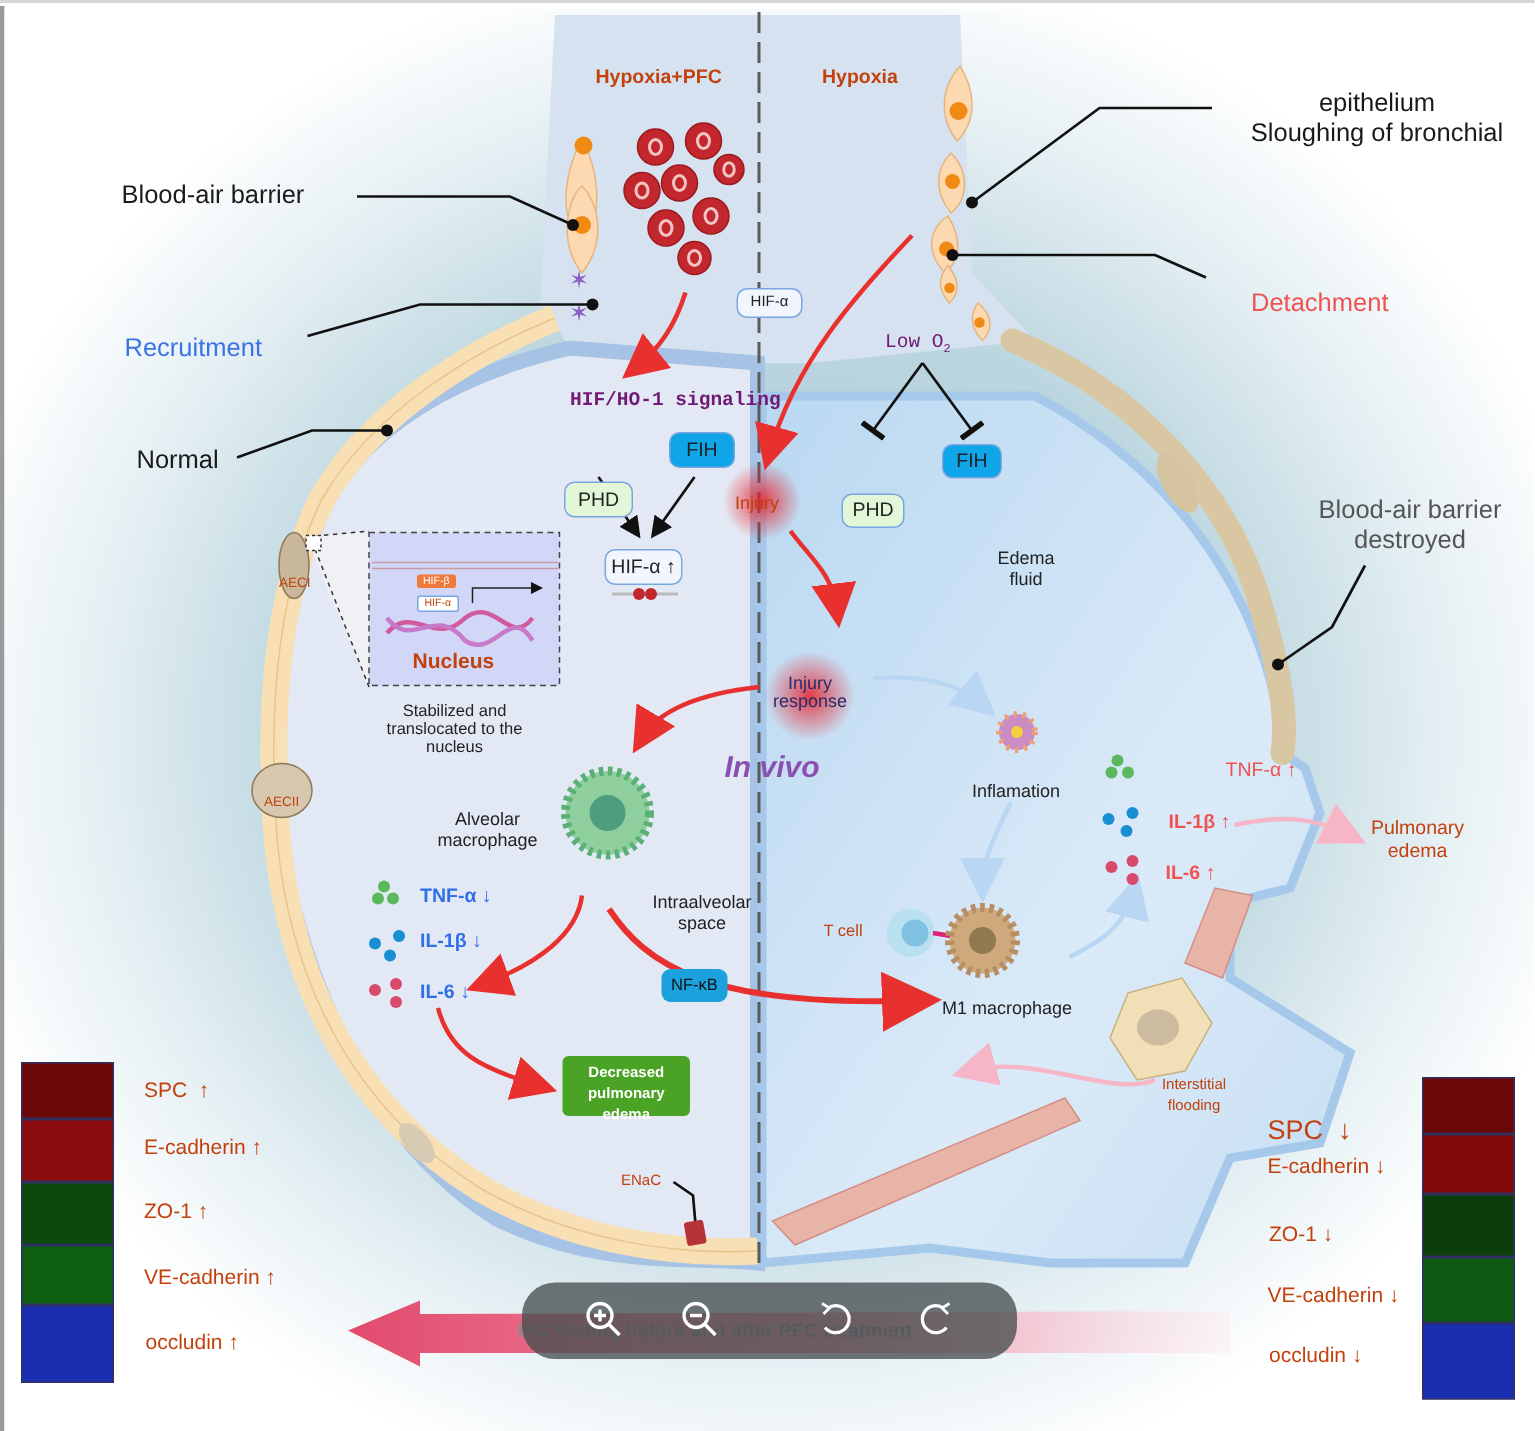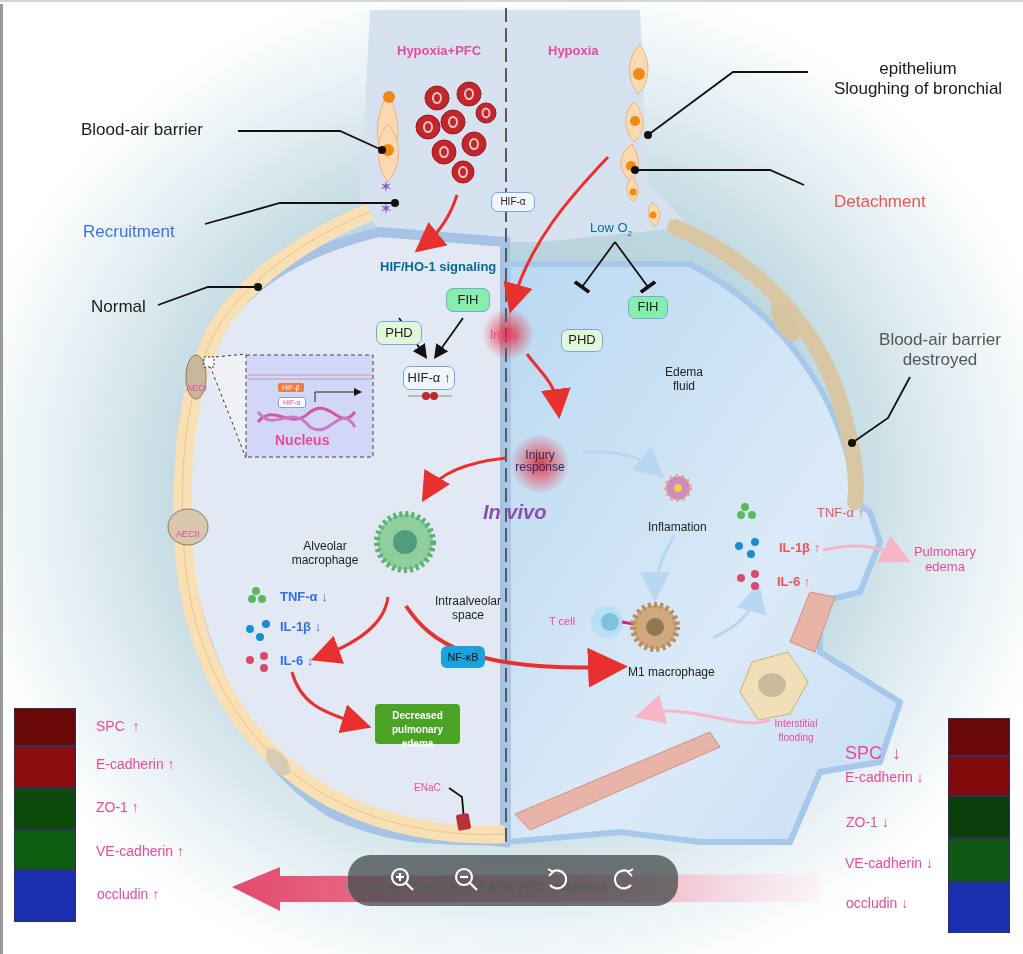--- a/index.html
+++ b/index.html
@@ -2,33 +2,33 @@
 <html><head>
 <meta charset="utf-8">
 <style>
   html,body{margin:0;padding:0;background:#fff;}
   body{width:1023px;height:954px;position:relative;overflow:hidden;font-family:"Liberation Sans",sans-serif;}
   .frame{position:absolute;left:0;top:0;width:1023px;height:954px;border-top:2px solid #d6d6d6;box-sizing:border-box;}
   .leftedge{position:absolute;left:0;top:2px;width:3px;height:952px;background:#9a9a9a;}
   .bg{position:absolute;left:3px;top:4px;width:1020px;height:950px;
       background:radial-gradient(ellipse 560px 520px at 510px 480px,#a9cad6 0%,#bcd6df 55%,#e4eff3 80%,#ffffff 100%);}
   svg.art{position:absolute;left:0;top:0;}
-  .t{position:absolute;white-space:nowrap;color:#ec4899;}
+  .t{position:absolute;white-space:nowrap;color:#c2410c;}
   .lbl{font-size:17px;color:#1a1a1a;}
   .small{font-size:11px;color:#222;}
   .sm12{font-size:12px;color:#222;}
   .center{text-align:center;}
   .box{position:absolute;border:1.5px solid #7aa6e0;border-radius:7px;font-size:13px;text-align:center;color:#222;box-sizing:border-box;}
   .phd{background:#e2f7d7;margin-top:33px;}
-  .fih{background:#86efac;}
+  .fih{background:#0ea5e9;}
   .hifa{background:#f1f6fe;}
   .bold{font-weight:bold;}
   .blue{color:#2f6fe8;}
   .red{color:#f05252;}
-  .pink{color:#0369a1;}
+  .pink{color:#701a75;font-family:Liberation Mono, monospace;}
   .ihc{position:absolute;width:62px;box-sizing:border-box;border:1px solid #303060;}
   .toolbar{position:absolute;left:348px;top:853px;width:330px;height:51px;border-radius:22px;background:rgba(70,78,80,0.78);}
   .tbtn{position:absolute;top:10px;width:30px;height:30px;cursor:pointer;}
 </style>
 </head>
 <body>
 
 <div class="frame">
   <div class="leftedge"></div>
   <div class="bg"></div>
@@ -263,20 +263,25 @@
 
   <div class="t bold pink" style="left:334px;top:257px;font-size:13px;padding-left:46px;">HIF/HO-1 signaling</div>
   <div class="box phd" style="left:376px;top:286px;width:46px;height:24px;line-height:21px;">PHD</div>
   <div class="box fih" style="left:446px;top:286px;width:44px;height:24px;line-height:21px;">FIH</div>
   <div class="box hifa" style="left:403px;top:364px;width:52px;height:24px;line-height:21px;">HIF-α ↑</div>
 
   <div class="t" style="left:278px;top:381px;font-size:7px;background:#f07a3c;color:#fff;padding:1px 4px;border-radius:2px;">HIF-β</div>
   <div class="t" style="left:278px;top:395px;font-size:7px;background:#fff;border:1px solid #7aa6e0;padding:1px 4px;border-radius:2px;">HIF-α</div>
   <div class="t bold" style="left:275px;top:430px;font-size:14px;">Nucleus</div>
 
+  <div class="t small center" style="left:248px;top:466px;width:110px;">
+    <div>Stabilized and</div>
+    <div>translocated to the</div>
+    <div>nucleus</div>
+  </div>
 
   <div class="t" style="left:186px;top:381px;font-size:9px;">AECI</div>
   <div class="t" style="left:176px;top:527px;font-size:9px;">AECII</div>
 
   <div class="t sm12 center" style="left:280px;top:537px;width:90px;">
     <div>Alveolar</div>
     <div>macrophage</div>
   </div>
 
   <div class="t bold blue" style="left:280px;top:587px;font-size:13px;"><span>TNF-α</span> <span>↓</span></div>

